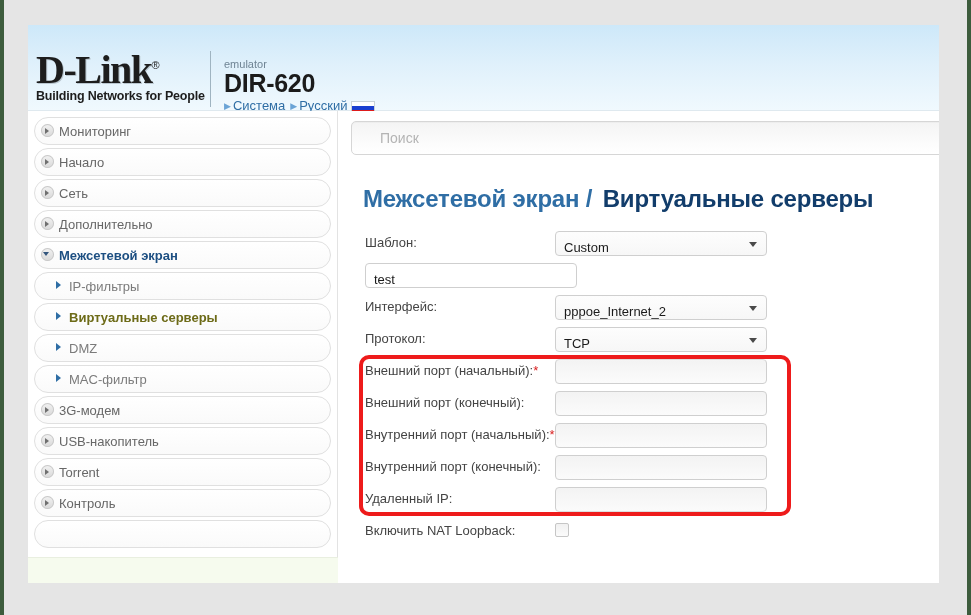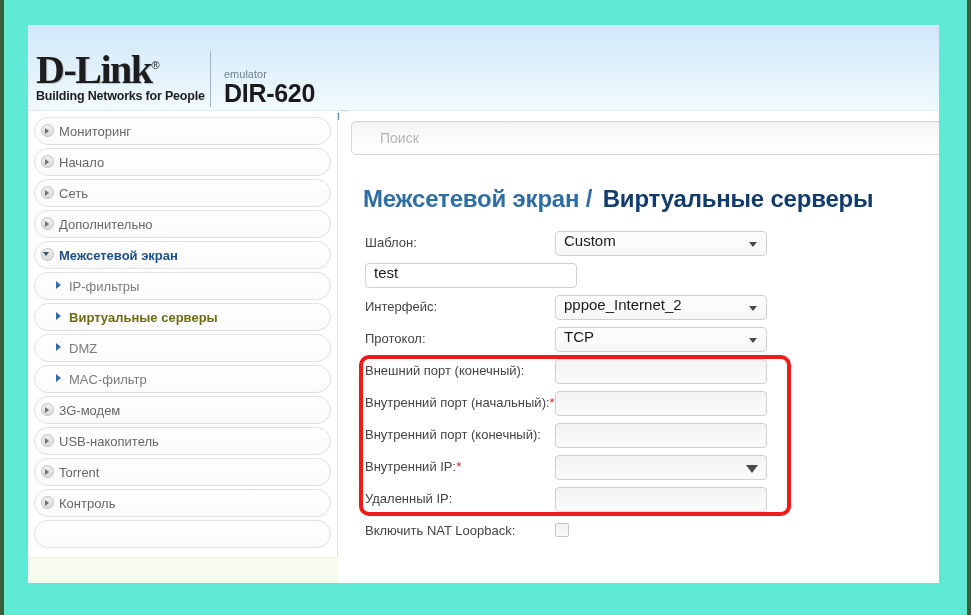--- a/index.html
+++ b/index.html
@@ -6,21 +6,21 @@
   html, body {
     margin: 0; padding: 0;
     width: 971px; height: 615px;
     background: #000000;
     font-family: "Liberation Sans", sans-serif;
     overflow: hidden;
   }
   #root {
     position: relative;
     width: 971px; height: 615px;
-    background: #5eead4;
+    background: #e5e5e5;
   }
   
   .edge-sliver {
     position: absolute; top: 0; bottom: 0; width: 4px;
     background: #3d5c3d;
   }
   .edge-sliver.left { left: 0; }
   .edge-sliver.right { right: 0; }
 
   
@@ -72,21 +72,21 @@
     letter-spacing: -0.2px;
     white-space: nowrap;
   }
   .header-divider {
     position: absolute;
     left: 182px; top: 26px;
     width: 1px; height: 56px;
     background: #9fb4c1;
   }
   .model-block {
-    position: absolute; left: 196px; top: 43px;
+    position: absolute; left: 196px; top: 33px;
   }
   .model-emulator {
     font-size: 11px;
     color: #6f8494;
     line-height: 12px;
   }
   .model-name {
     font-size: 25px;
     font-weight: bold;
     color: #1b1b1b;
@@ -266,24 +266,24 @@
     padding-top: 4px;
   }
   .flabel .req { color: #d81f1f; }
   .fctrl { flex: 1 1 auto; }
   .ctl {
     width: 212px;
     height: 25px;
     border: 1px solid #cfcfcf;
     border-radius: 4px;
     background: linear-gradient(to bottom,#fdfdfd 0%,#f7f7f7 100%);
-    font-size: 15px;
+    font-size: 13px;
     color: #1a1a1a;
     display: flex;
-    align-items: flex-start;
+    align-items: flex-end;
     padding: 0 8px;
     position: relative;
   }
   .ctl.text {
     background: #ffffff;
   }
   .ctl.empty { background: linear-gradient(to bottom,#f3f3f3 0%,#fbfbfb 100%); }
   .ctl.select::after {
     content: "";
     position: absolute;
@@ -441,47 +441,47 @@
             </div>
             <div class="frow">
               <div class="flabel"><span>Протокол:</span></div>
               <div class="fctrl">
                 <div class="ctl select">
                   <span>TCP</span>
                 </div>
               </div>
             </div>
             <div class="frow">
-              <div class="flabel"><span>Внешний порт (конечный):</span></div>
+              <div class="flabel"><span>Внешний порт (начальный):</span><span class="req">*</span></div>
               <div class="fctrl">
                 <div class="ctl text empty">
                   <span></span>
                 </div>
               </div>
             </div>
             <div class="frow">
-              <div class="flabel"><span>Внутренний порт (начальный):</span><span class="req">*</span></div>
+              <div class="flabel"><span>Внешний порт (конечный):</span></div>
               <div class="fctrl">
                 <div class="ctl text empty">
                   <span></span>
                 </div>
               </div>
             </div>
             <div class="frow">
-              <div class="flabel"><span>Внутренний порт (конечный):</span></div>
+              <div class="flabel"><span>Внутренний порт (начальный):</span><span class="req">*</span></div>
               <div class="fctrl">
                 <div class="ctl text empty">
                   <span></span>
                 </div>
               </div>
             </div>
             <div class="frow">
-              <div class="flabel"><span>Внутренний IP:</span><span class="req">*</span></div>
-              <div class="fctrl">
-                <div class="ctl select big empty">
+              <div class="flabel"><span>Внутренний порт (конечный):</span></div>
+              <div class="fctrl">
+                <div class="ctl text empty">
                   <span></span>
                 </div>
               </div>
             </div>
             <div class="frow">
               <div class="flabel"><span>Удаленный IP:</span></div>
               <div class="fctrl">
                 <div class="ctl text empty">
                   <span></span>
                 </div>

